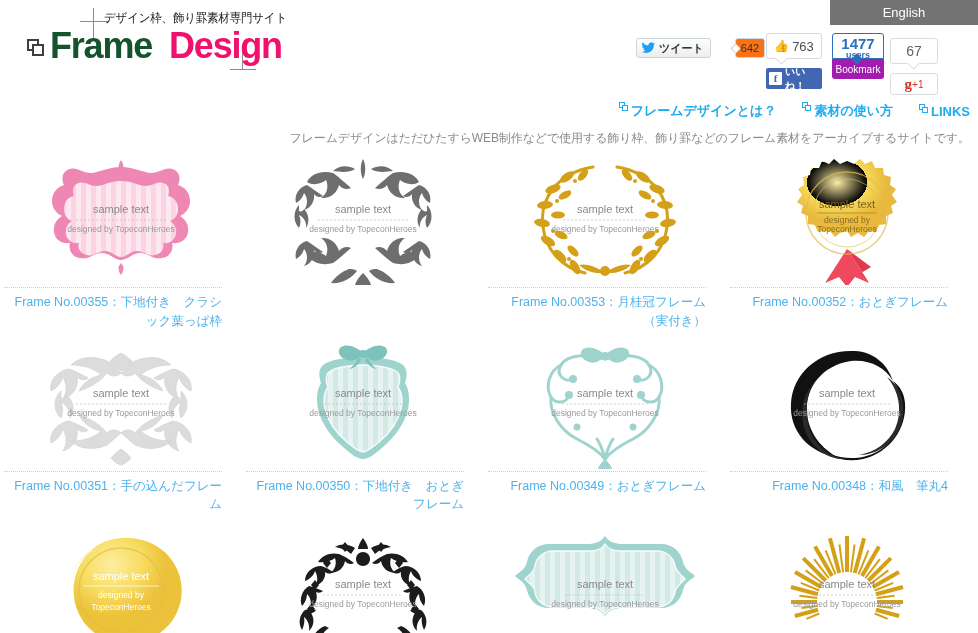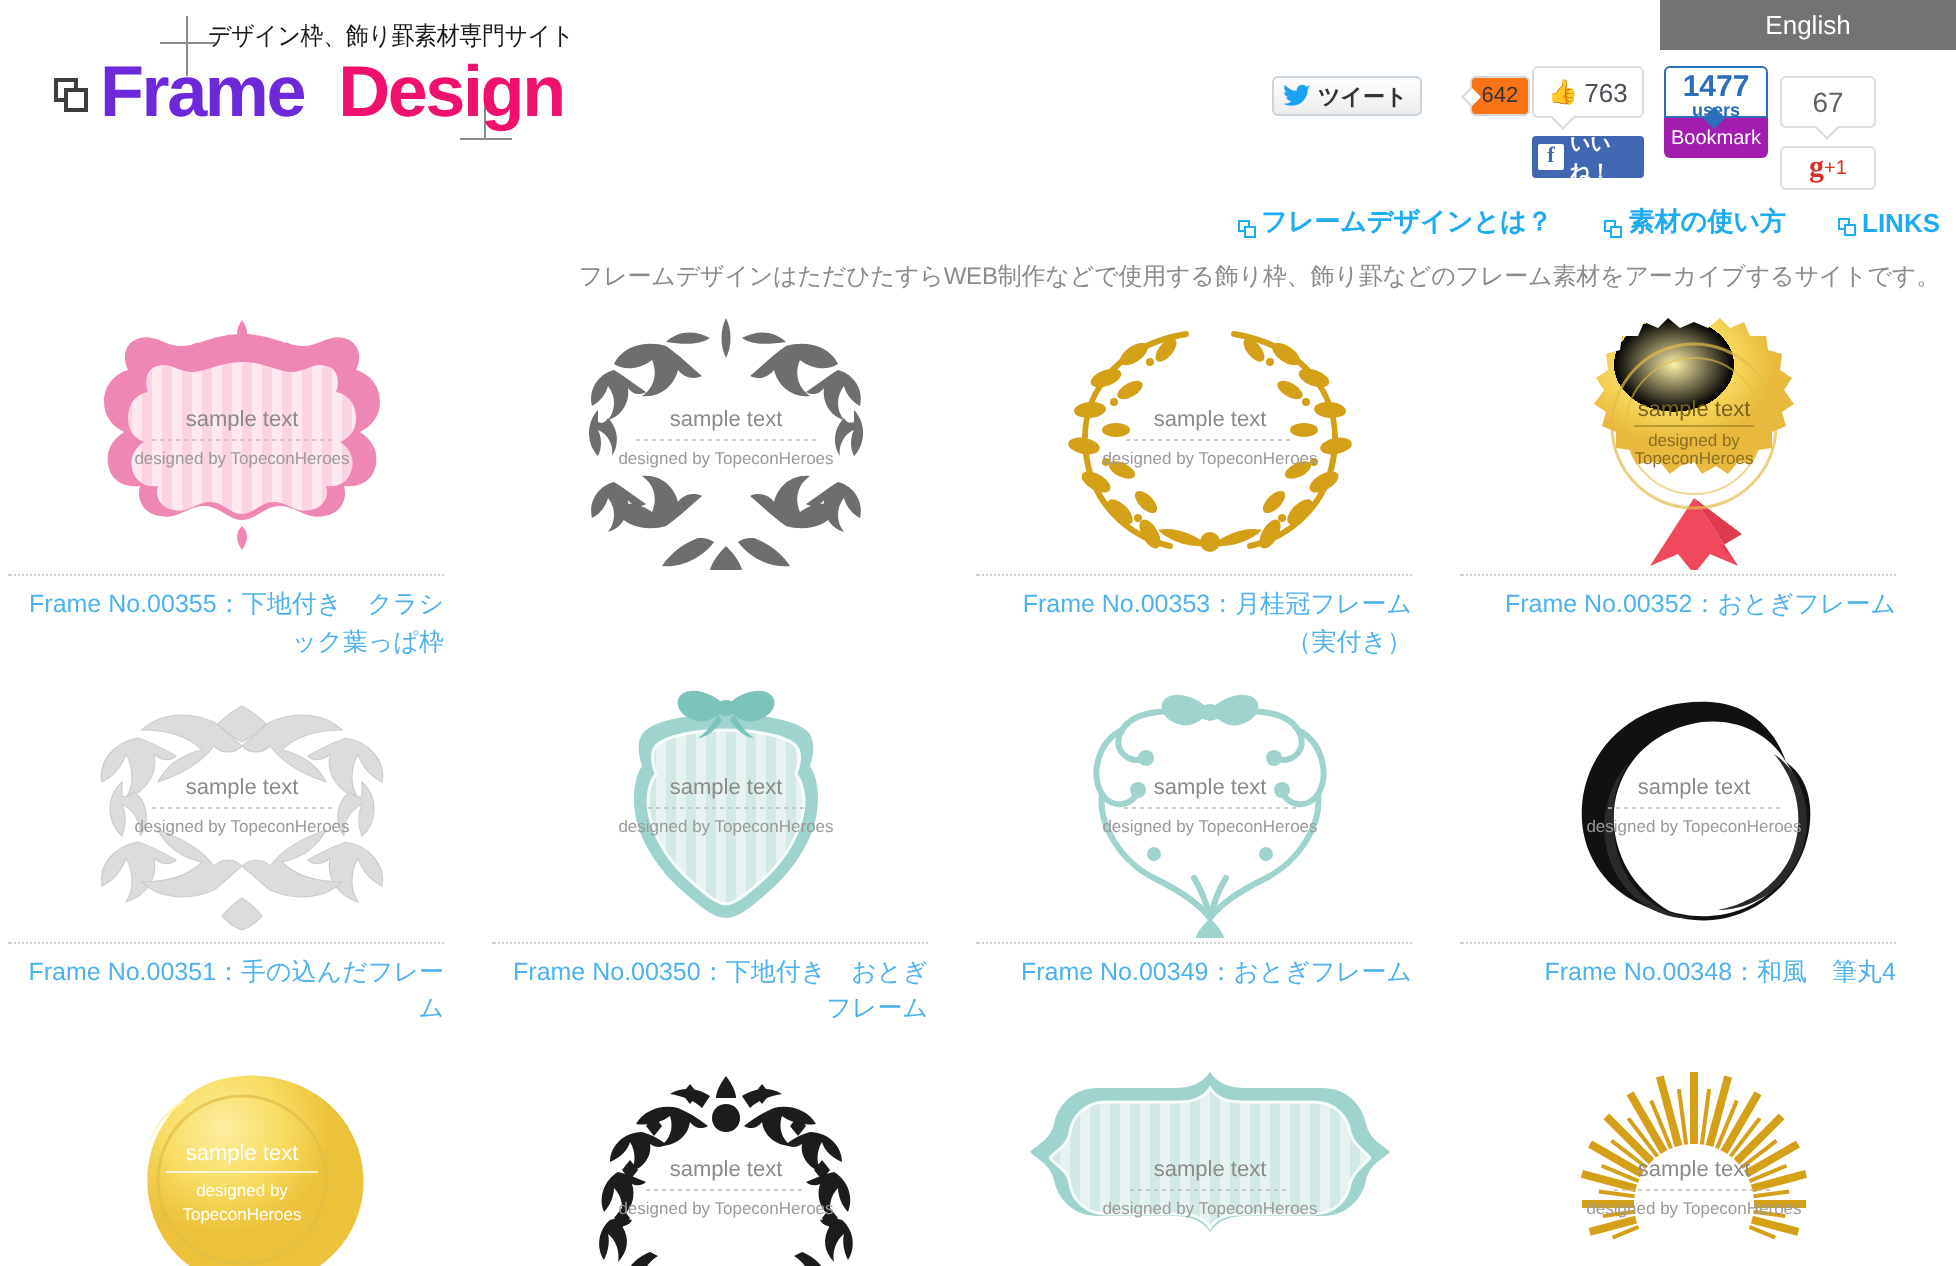--- a/index.html
+++ b/index.html
@@ -57,21 +57,21 @@
   .logo-mark .sq2 { left: 5px; top: 5px; width: 12px; height: 12px; background: #fff; }
   .logo-word {
     position: absolute;
     left: 28px; top: 22px;
     font-size: 36px;
     font-weight: 700;
     letter-spacing: -1.2px;
     line-height: 1;
     white-space: nowrap;
   }
-  .logo-word .w1 { color: #6d28d9; }
+  .logo-word .w1 { color: #14532d; }
   .logo-word .w2 { color: #f0106e; margin-left: 17px; }
 
   
   .english-btn {
     position: absolute;
     right: 0; top: 0;
     width: 148px; height: 25px;
     background: #737373;
     color: #ffffff;
     font-size: 13px;
@@ -258,21 +258,21 @@
     gap: 26px;
     align-items: center;
   }
   .nav-link {
     color: #1eacf0;
     font-size: 13px;
     font-weight: bold;
     white-space: nowrap;
     cursor: pointer;
     display: flex;
-    align-items: flex-end;
+    align-items: flex-start;
     gap: 2px;
   }
   .frame-glyph {
     display: inline-block;
     position: relative;
     width: 10px; height: 10px;
     flex: 0 0 auto;
   }
   .frame-glyph i {
     position: absolute;

